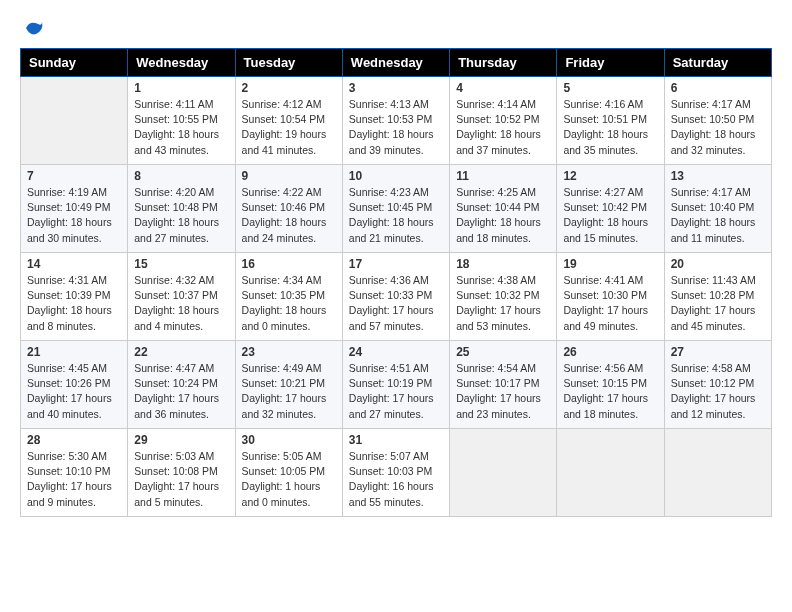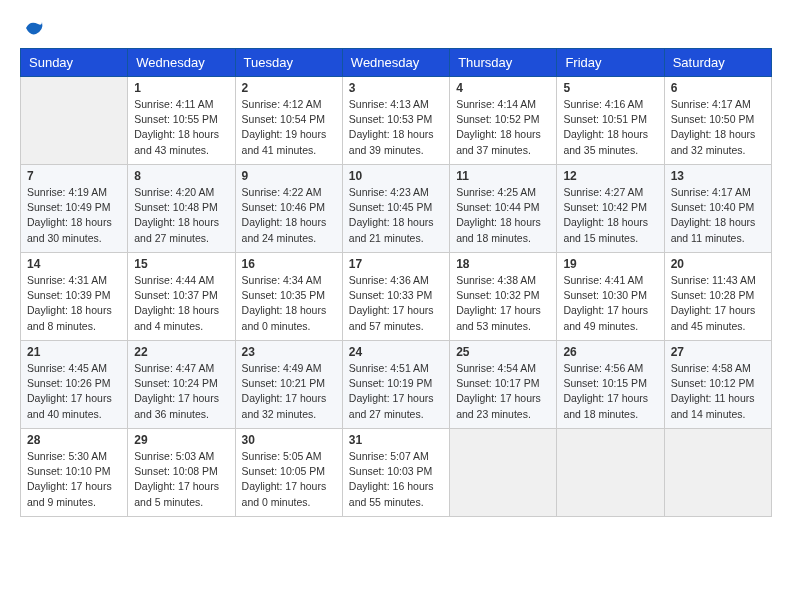--- a/index.html
+++ b/index.html
@@ -47,24 +47,24 @@
       color: #333;
       margin-top: 2px;
     }
     table {
       width: 100%;
       border-collapse: collapse;
       margin-top: 8px;
       table-layout: fixed;
     }
     thead th {
-      background-color: #1d4ed8;
+      background-color: #000000;
       color: #fff;
       font-size: 13px;
-      font-weight: normal;
+      font-weight: bold;
       text-align: left;
       padding: 6px 8px;
       border: 1px solid #1255a0;
     }
     td {
       border: 1px solid #ccc;
       vertical-align: top;
       padding: 4px 6px;
       font-size: 10.5px;
       color: #333;
@@ -179,21 +179,21 @@
           <div class="cell-content"><span>Sunrise: 4:17 AM</span><br><span>Sunset: 10:40 PM</span><br><span>Daylight: 18 hours and 11 minutes.</span></div>
         </td>
       </tr>
       <tr>
         <td>
           <span class="day-number">14</span>
           <div class="cell-content"><span>Sunrise: 4:31 AM</span><br><span>Sunset: 10:39 PM</span><br><span>Daylight: 18 hours and 8 minutes.</span></div>
         </td>
         <td>
           <span class="day-number">15</span>
-          <div class="cell-content"><span>Sunrise: 4:44 AM</span><br><span>Sunset: 10:37 PM</span><br><span>Daylight: 18 hours and 4 minutes.</span></div>
+          <div class="cell-content"><span>Sunrise: 4:32 AM</span><br><span>Sunset: 10:37 PM</span><br><span>Daylight: 18 hours and 4 minutes.</span></div>
         </td>
         <td>
           <span class="day-number">16</span>
           <div class="cell-content"><span>Sunrise: 4:34 AM</span><br><span>Sunset: 10:35 PM</span><br><span>Daylight: 18 hours and 0 minutes.</span></div>
         </td>
         <td>
           <span class="day-number">17</span>
           <div class="cell-content"><span>Sunrise: 4:36 AM</span><br><span>Sunset: 10:33 PM</span><br><span>Daylight: 17 hours and 57 minutes.</span></div>
         </td>
         <td>
@@ -229,35 +229,35 @@
         <td>
           <span class="day-number">25</span>
           <div class="cell-content"><span>Sunrise: 4:54 AM</span><br><span>Sunset: 10:17 PM</span><br><span>Daylight: 17 hours and 23 minutes.</span></div>
         </td>
         <td>
           <span class="day-number">26</span>
           <div class="cell-content"><span>Sunrise: 4:56 AM</span><br><span>Sunset: 10:15 PM</span><br><span>Daylight: 17 hours and 18 minutes.</span></div>
         </td>
         <td>
           <span class="day-number">27</span>
-          <div class="cell-content"><span>Sunrise: 4:58 AM</span><br><span>Sunset: 10:12 PM</span><br><span>Daylight: 11 hours and 14 minutes.</span></div>
+          <div class="cell-content"><span>Sunrise: 4:58 AM</span><br><span>Sunset: 10:12 PM</span><br><span>Daylight: 17 hours and 12 minutes.</span></div>
         </td>
       </tr>
       <tr>
         <td>
           <span class="day-number">28</span>
           <div class="cell-content"><span>Sunrise: 5:30 AM</span><br><span>Sunset: 10:10 PM</span><br><span>Daylight: 17 hours and 9 minutes.</span></div>
         </td>
         <td>
           <span class="day-number">29</span>
           <div class="cell-content"><span>Sunrise: 5:03 AM</span><br><span>Sunset: 10:08 PM</span><br><span>Daylight: 17 hours and 5 minutes.</span></div>
         </td>
         <td>
           <span class="day-number">30</span>
-          <div class="cell-content"><span>Sunrise: 5:05 AM</span><br><span>Sunset: 10:05 PM</span><br><span>Daylight: 17 hours and 0 minutes.</span></div>
+          <div class="cell-content"><span>Sunrise: 5:05 AM</span><br><span>Sunset: 10:05 PM</span><br><span>Daylight: 1 hours and 0 minutes.</span></div>
         </td>
         <td>
           <span class="day-number">31</span>
           <div class="cell-content"><span>Sunrise: 5:07 AM</span><br><span>Sunset: 10:03 PM</span><br><span>Daylight: 16 hours and 55 minutes.</span></div>
         </td>
         <td class="empty-cell"></td>
         <td class="empty-cell"></td>
         <td class="empty-cell"></td>
       </tr>
     </tbody>

